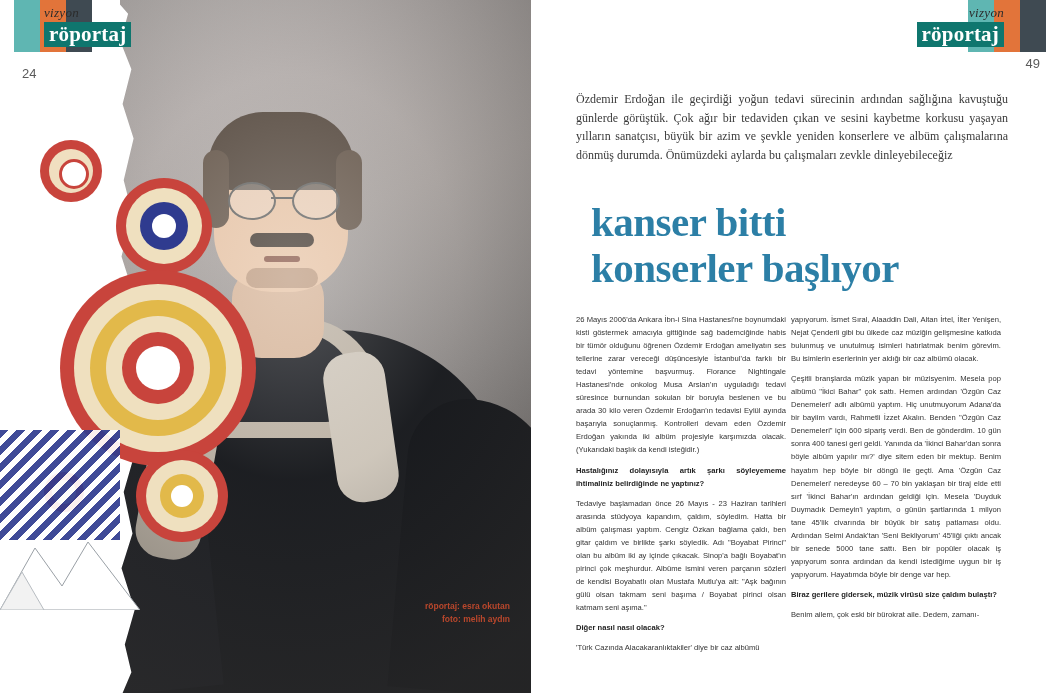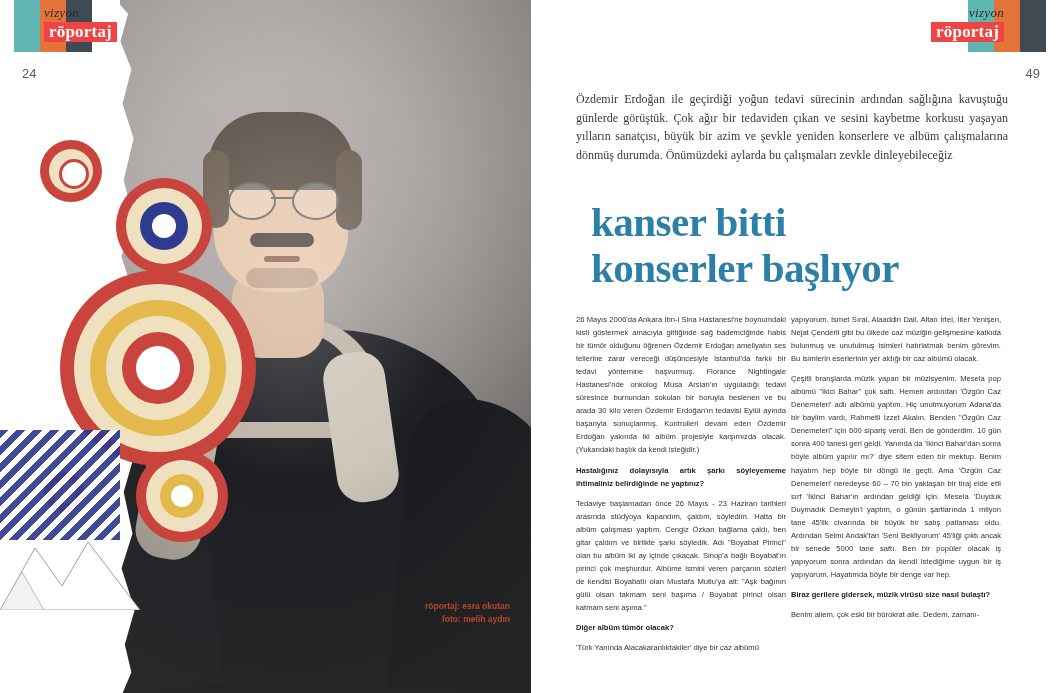--- a/index.html
+++ b/index.html
@@ -72,25 +72,25 @@
   }
   .mh-vizyon {
     font-family: "Liberation Serif", serif;
     font-style: italic;
     font-size: 13px;
     color: #2b2b2b;
     letter-spacing: .3px;
   }
   .mh-roportaj {
     display: inline-block;
-    background: #ef4444;
+    background: #0f766e;
     color: #ffffff;
     font-family: "Liberation Serif", serif;
     font-weight: bold;
-    font-size: 17px;
+    font-size: 21px;
     padding: 1px 5px 2px 5px;
     margin-top: 2px;
     letter-spacing: .2px;
   }
   .page-num-left {
     position: absolute;
     left: 22px; top: 66px;
     font-family: "Liberation Sans", sans-serif;
     font-size: 13px;
     color: #5a5a5a;
@@ -147,21 +147,21 @@
   }
   .mh-right-squares div { width: 26px; height: 52px; }
   .masthead-right-text {
     position: absolute;
     right: 58px; top: 6px;
     text-align: right;
     line-height: 1.05;
   }
   .page-num-right {
     position: absolute;
-    right: 22px; top: 66px;
+    right: 22px; top: 56px;
     font-family: "Liberation Sans", sans-serif;
     font-size: 13px;
     color: #5a5a5a;
   }
 
   .standfirst {
     position: absolute;
     left: 45px; top: 90px;
     width: 432px;
     font-family: "Liberation Serif", serif;
@@ -321,24 +321,24 @@
     <div class="headline">
       <span>kanser bitti</span>
       <span>konserler başlıyor</span>
     </div>
 
     <div class="columns">
       <div class="col" id="col-left">
           <p>26 Mayıs 2006'da Ankara İbn-i Sina Hastanesi'ne boynumdaki kisti göstermek amacıyla gittiğinde sağ bademciğinde habis bir tümör olduğunu öğrenen Özdemir Erdoğan ameliyatın ses tellerine zarar vereceği düşüncesiyle İstanbul'da farklı bir tedavi yöntemine başvurmuş. Florance Nightingale Hastanesi'nde onkolog Musa Arslan'ın uyguladığı tedavi süresince burnundan sokulan bir boruyla beslenen ve bu arada 30 kilo veren Özdemir Erdoğan'ın tedavisi Eylül ayında başarıyla sonuçlanmış. Kontrolleri devam eden Özdemir Erdoğan yakında iki albüm projesiyle karşımızda olacak. (Yukarıdaki başlık da kendi isteğidir.)</p>
           <p class="q">Hastalığınız dolayısıyla artık şarkı söyleyememe ihtimaliniz belirdiğinde ne yaptınız?</p>
           <p>Tedaviye başlamadan önce 26 Mayıs - 23 Haziran tarihleri arasında stüdyoya kapandım, çaldım, söyledim. Hatta bir albüm çalışması yaptım. Cengiz Özkan bağlama çaldı, ben gitar çaldım ve birlikte şarkı söyledik. Adı "Boyabat Pirinci" olan bu albüm iki ay içinde çıkacak. Sinop'a bağlı Boyabat'ın pirinci çok meşhurdur. Albüme ismini veren parçanın sözleri de kendisi Boyabatlı olan Mustafa Mutlu'ya ait: "Aşk bağının gülü olsan takmam seni başıma / Boyabat pirinci olsan katmam seni aşıma."</p>
-          <p class="q">Diğer albüm tümör olacak?</p>
-          <p>'Türk Yanında Alacakaranlıktakiler' diye bir caz albümü</p>
+          <p class="q">Diğer nasıl nasıl olacak?</p>
+          <p>'Türk Cazında Alacakaranlıktakiler' diye bir caz albümü</p>
         </div>
       <div class="col" id="col-right">
           <p>yapıyorum. İsmet Sıral, Alaaddin Dali, Altan İrtel, İlter Yenişen, Nejat Çenderli gibi bu ülkede caz müziğin gelişmesine katkıda bulunmuş ve unutulmuş isimleri hatırlatmak benim görevim. Bu isimlerin eserlerinin yer aldığı bir caz albümü olacak.</p>
           <p>Çeşitli branşlarda müzik yapan bir müzisyenim. Mesela pop albümü "İkici Bahar" çok sattı. Hemen ardından 'Özgün Caz Denemeleri' adlı albümü yaptım. Hiç unutmuyorum Adana'da bir bayiim vardı, Rahmetli İzzet Akalın. Benden "Özgün Caz Denemeleri" için 600 sipariş verdi. Ben de gönderdim. 10 gün sonra 400 tanesi geri geldi. Yanında da 'İkinci Bahar'dan sonra böyle albüm yapılır mı?' diye sitem eden bir mektup. Benim hayatım hep böyle bir döngü ile geçti. Ama 'Özgün Caz Denemeleri' neredeyse 60 – 70 bin yaklaşan bir tiraj elde etti sırf 'İkinci Bahar'ın ardından geldiği için. Mesela 'Duyduk Duymadık Demeyin'i yaptım, o günün şartlarında 1 milyon tane 45'lik civarında bir büyük bir satış patlaması oldu. Ardından Selmi Andak'tan 'Seni Bekliyorum' 45'liği çıktı ancak bir senede 5000 tane sattı. Ben bir popüler olacak iş yapıyorum sonra ardından da kendi istediğime uygun bir iş yapıyorum. Hayatımda böyle bir denge var hep.</p>
-          <p class="q">Biraz gerilere gidersek, müzik virüsü size nasıl bulaştı?</p>
+          <p class="q">Biraz gerilere gidersek, müzik virüsü size çaldım bulaştı?</p>
           <p>Benim ailem, çok eski bir bürokrat aile. Dedem, zamanı-</p>
         </div>
     </div>
   </div>
 </div>
 
 </body></html>

